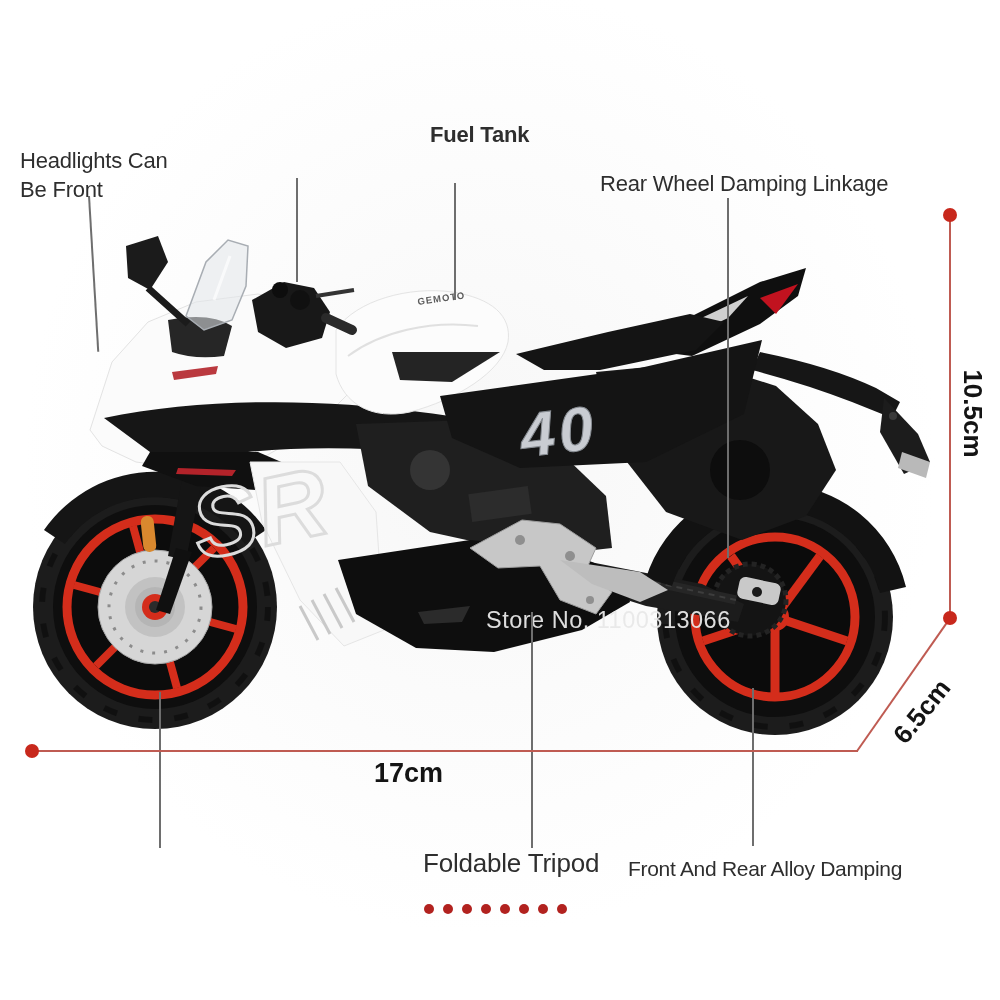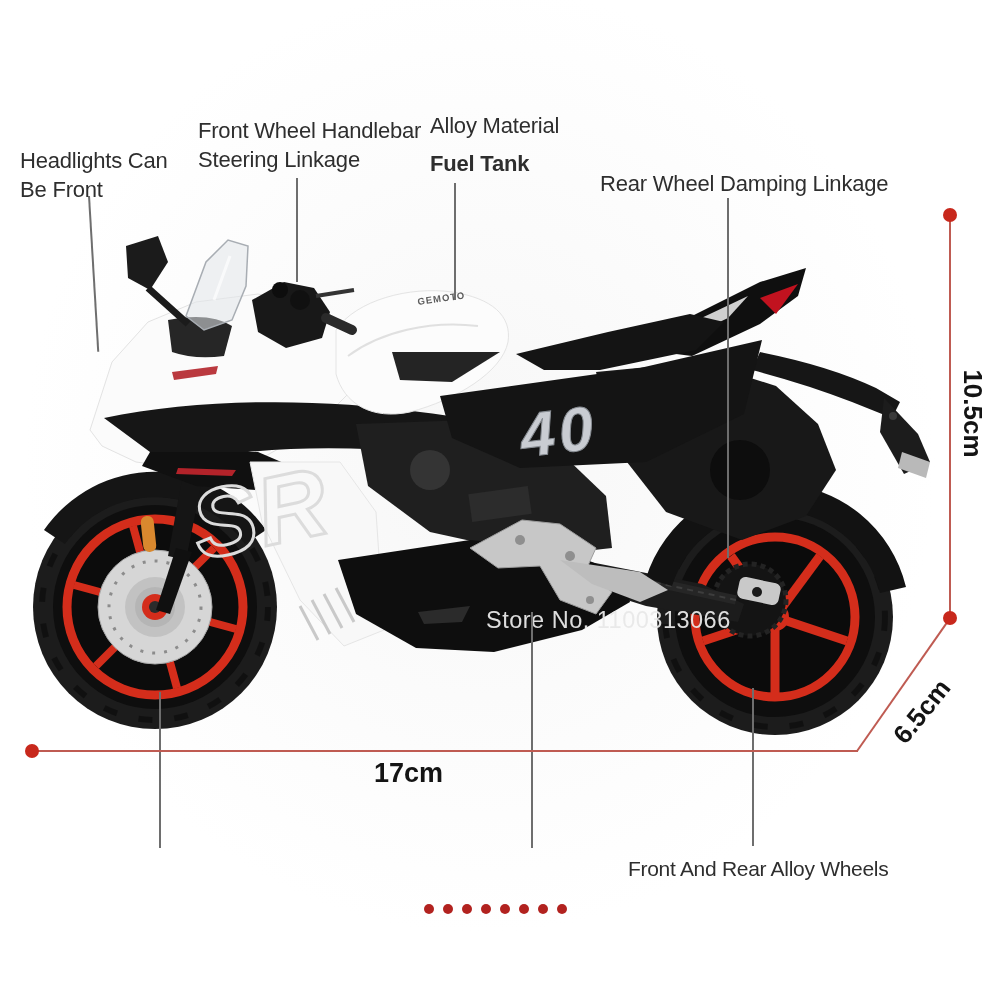--- a/index.html
+++ b/index.html
@@ -199,27 +199,26 @@
 
   <div class="leader leader-1"></div>
   <div class="leader leader-2"></div>
   <div class="leader leader-3"></div>
   <div class="leader leader-4"></div>
   <div class="leader leader-5"></div>
   <div class="leader leader-6"></div>
   <div class="leader leader-7"></div>
 
   <div class="lbl lbl-headlights">Headlights Can Be Front</div>
-  <div class="lbl lbl-steering">Front Wheel Handlebar Steering Linkage</div>
   <div class="lbl lbl-fueltank">
-    <div class="line1">Alloy Material</div>
     <div class="line2">Fuel Tank</div>
   </div>
   <div class="lbl lbl-rear-damping nowrap">Rear Wheel Damping Linkage</div>
-  <div class="lbl lbl-alloy-wheels nowrap">Front And Rear Alloy Wheels</div>
+  <div class="lbl lbl-tripod nowrap">Foldable Tripod</div>
+  <div class="lbl lbl-alloy-wheels nowrap">Front And Rear Alloy Damping</div>
 
   <div class="dimline dim-h"></div>
   <div class="dimline dim-v"></div>
   <div class="dimline dim-diag"></div>
   <div class="dimdot dd-left"></div>
   <div class="dimdot dd-top"></div>
   <div class="dimdot dd-mid"></div>
   <div class="dimtext dim-17">17cm</div>
   <div class="dimtext dim-105">10.5cm</div>
   <div class="dimtext dim-65">6.5cm</div>

